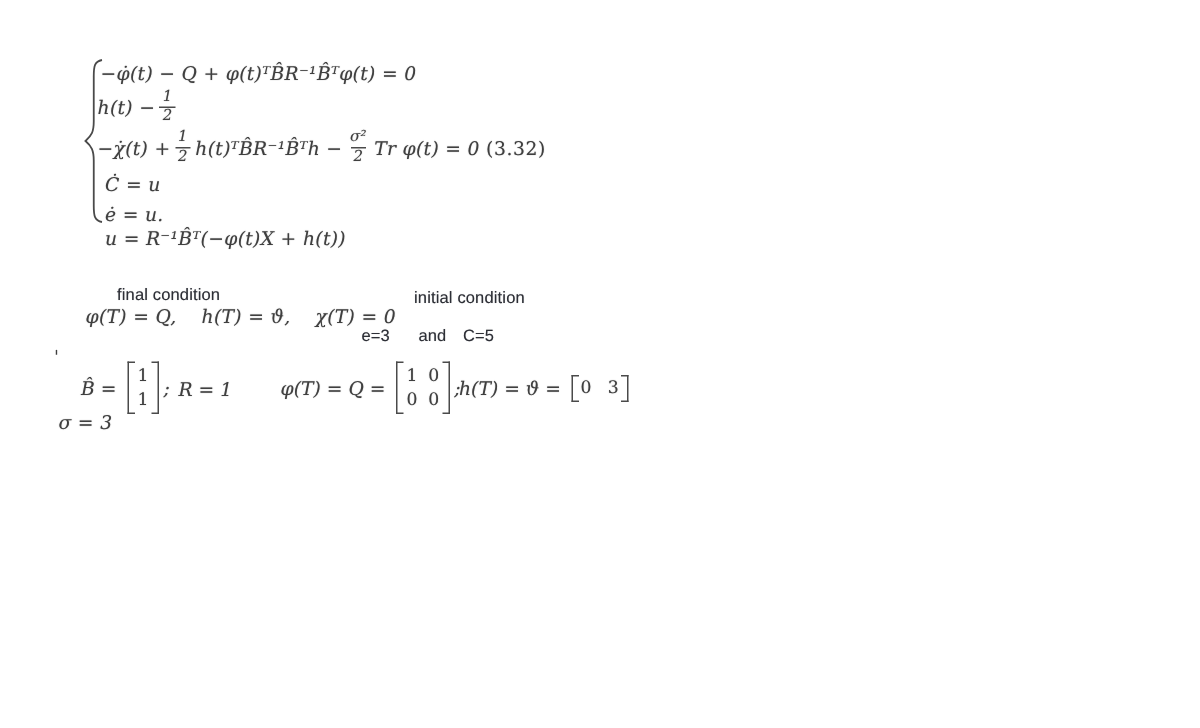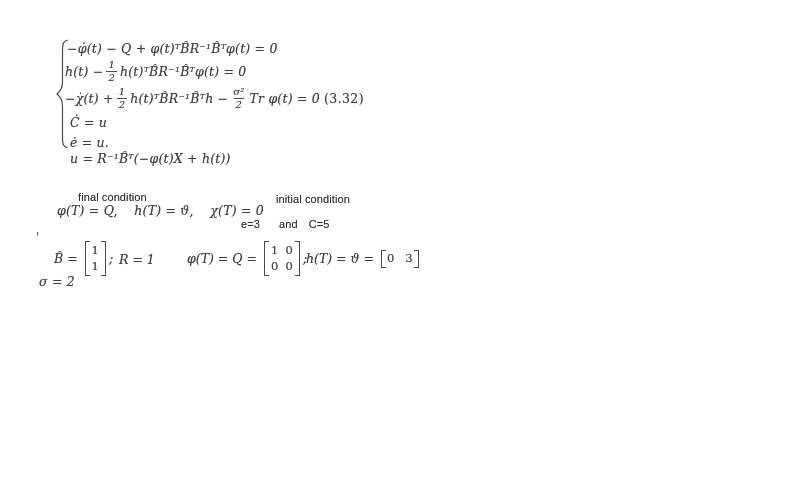--- a/index.html
+++ b/index.html
@@ -52,21 +52,20 @@
   </svg>
 
   <div class="math" style="left:67px; top:41px;">−φ̇(t) − Q + φ(t)ᵀB̂R⁻¹B̂ᵀφ(t) = 0</div>
 
   <div class="math fr" style="left:65px; top:58px; height:26px;">
     <span>h(t) −</span>
     <span class="frac">
       <span class="num">1</span>
       <span class="den">2</span>
     </span>
-    <span>h(t)ᵀB̂R⁻¹B̂ᵀφ(t) = 0</span>
   </div>
 
   <div class="math fr" style="left:65px; top:84px; height:28px;">
     <span>−χ̇(t) +</span>
     <span class="frac">
       <span class="num">1</span>
       <span class="den">2</span>
     </span>
     <span>h(t)ᵀB̂R⁻¹B̂ᵀh −</span>
     <span class="frac">
@@ -116,16 +115,16 @@
     <span>;</span>
   </div>
 
   <div class="pchunk" style="left:306px; top:250px;">
     <span>h(T) = ϑ = </span>
     <span class="mat" style="padding:1px 6px;text-align:center;">
       <span class="mrow">0   3</span>
     </span>
   </div>
 
-  <div class="math" style="left:39px; top:274px;">σ = 2</div>
+  <div class="math" style="left:39px; top:274px;">σ = 3</div>
 
 
 </div>
 
 </body></html>

